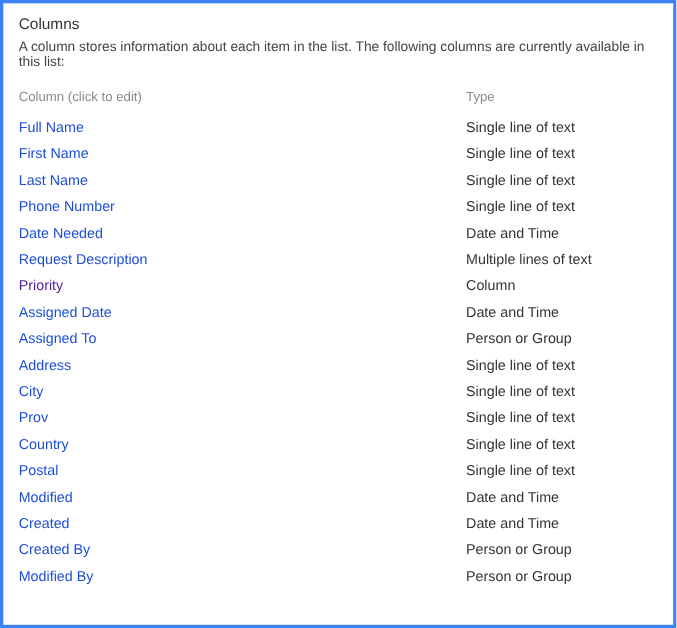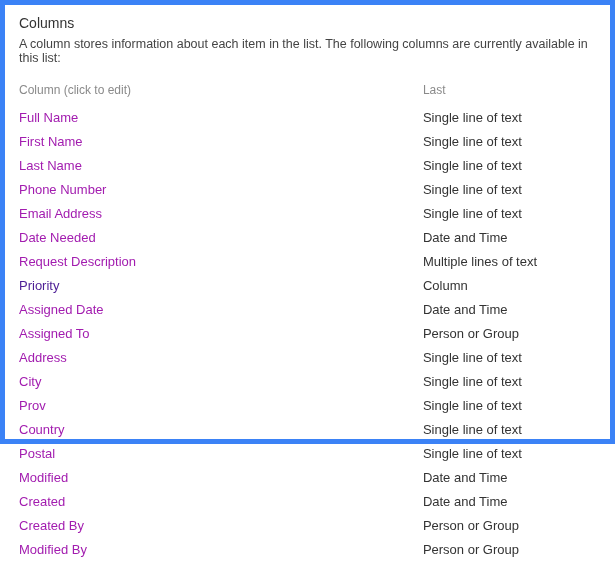--- a/index.html
+++ b/index.html
@@ -9,22 +9,22 @@
     height: 571px;
     background: #ffffff;
     font-family: "Segoe UI", Arial, sans-serif;
     font-size: 13px;
     color: #333333;
     overflow: hidden;
   }
   .panel {
     box-sizing: border-box;
     width: 615px;
-    height: 444px;
-    border: 5px solid #3b82f6;
+    height: 571px;
+    border: 3px solid #3b82f6;
     padding: 8px 14px 10px 14px;
   }
   .section-title {
     font-size: 14px;
     color: #333;
     margin: 2px 0 6px 0;
   }
   .section-desc {
     font-size: 12.5px;
     color: #444;
@@ -40,21 +40,21 @@
     font-size: 12px;
     color: #8a8a8a;
     padding: 2px 0 8px 0;
   }
   .cols-table td {
     font-size: 13px;
     padding: 4.5px 0;
     vertical-align: middle;
   }
   .col-name a {
-    color: #a21caf;
+    color: #1d4ed8;
     text-decoration: none;
   }
   .col-name a.hl {
     color: #4c1d95;
   }
   .col-type {
     color: #333;
   }
   th.col-name, td.col-name { width: 70%; }
   th.col-type, td.col-type { width: 30%; }
@@ -63,43 +63,39 @@
 <body>
 
 <div class="panel">
   <div class="section-title">Columns</div>
   <div class="section-desc">A column stores information about each item in the list. The following columns are currently available in this list:</div>
 
   <table class="cols-table">
     <thead>
       <tr>
         <th class="col-name">Column (click to edit)</th>
-        <th class="col-type">Last</th>
+        <th class="col-type">Type</th>
       </tr>
     </thead>
     <tbody id="cols-body">
 
     <tr>
           <td class="col-name"><a href="#">Full Name</a></td>
           <td class="col-type">Single line of text</td>
         </tr>
         <tr>
           <td class="col-name"><a href="#">First Name</a></td>
           <td class="col-type">Single line of text</td>
         </tr>
         <tr>
           <td class="col-name"><a href="#">Last Name</a></td>
           <td class="col-type">Single line of text</td>
         </tr>
         <tr>
           <td class="col-name"><a href="#">Phone Number</a></td>
-          <td class="col-type">Single line of text</td>
-        </tr>
-        <tr>
-          <td class="col-name"><a href="#">Email Address</a></td>
           <td class="col-type">Single line of text</td>
         </tr>
         <tr>
           <td class="col-name"><a href="#">Date Needed</a></td>
           <td class="col-type">Date and Time</td>
         </tr>
         <tr>
           <td class="col-name"><a href="#">Request Description</a></td>
           <td class="col-type">Multiple lines of text</td>
         </tr>

